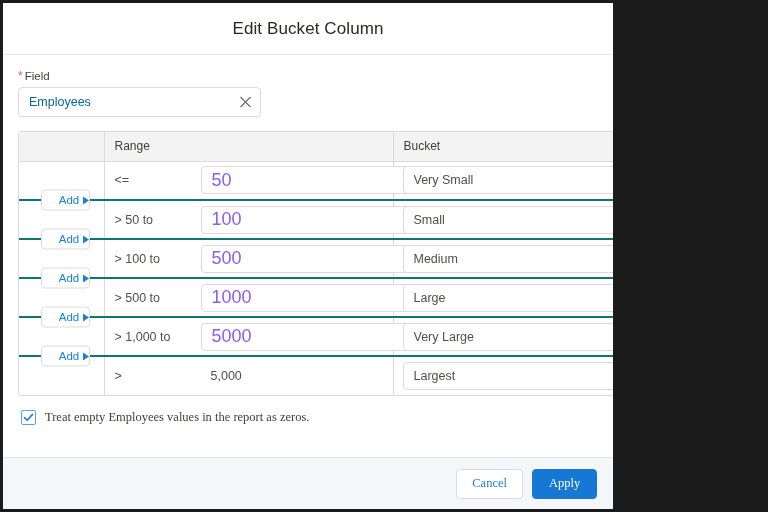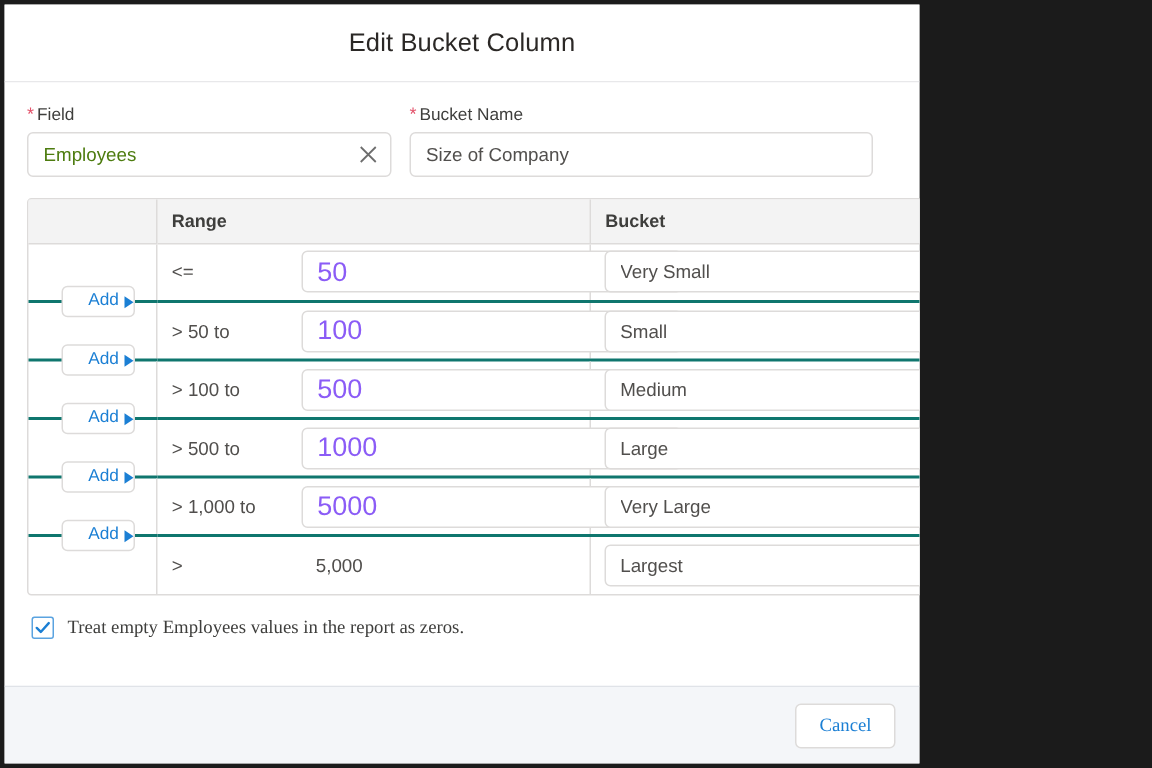--- a/index.html
+++ b/index.html
@@ -83,21 +83,21 @@
     border: 1px solid #dddbda;
     border-radius: 4px;
     background: #fff;
     font-family: "Liberation Sans", sans-serif;
     font-size: 12.5px;
     color: #514f4d;
     padding: 0 10px;
     outline: none;
   }
   .text-input.lookup {
-    color: #4d7c0f;
+    color: #0369a1;
   }
   .clear-x {
     position: absolute;
     right: 9px;
     top: 50%;
     transform: translateY(-50%);
     width: 13px;
     height: 13px;
     cursor: pointer;
   }
@@ -118,21 +118,21 @@
   .btable col.c-add    { width: 85px; }
   .btable col.c-range  { width: 289px; }
   .btable col.c-bucket { width: 304px; }
   .btable col.c-del    { width: 51px; }
 
   .btable thead th {
     height: 29px;
     background: #f3f3f3;
     border-bottom: 1px solid #dddbda;
     font-size: 12px;
-    font-weight: bold;
+    font-weight: normal;
     color: #3e3e3c;
     text-align: left;
     padding: 0 0 0 10px;
   }
   .btable thead th.th-add,
   .btable thead th.th-del { padding: 0; }
   .btable thead th.th-range  { border-left: 1px solid #dddbda; }
   .btable thead th.th-bucket { border-left: 1px solid #dddbda; }
   .btable thead th.th-del    { border-left: 1px solid #dddbda; }
 
@@ -314,28 +314,20 @@
         <div class="input-wrap">
           <input class="text-input lookup" type="text" value="Employees" style="">
           <span class="clear-x">
             <svg width="13" height="13" viewBox="0 0 13 13">
               <path d="M1.5 1.5 L11.5 11.5 M11.5 1.5 L1.5 11.5" stroke="#6e6e6e" stroke-width="1.2" fill="none"></path>
             </svg>
           </span>
         </div>
       </div>
 
-      <div class="field-group field-b">
-        <div class="field-label">
-          <span class="req-star">*</span><span>Bucket Name</span>
-        </div>
-        <div class="input-wrap">
-          <input class="text-input" type="text" value="Size of Company" style="">
-        </div>
-      </div>
 
     </div>
 
     <div class="table-outer">
       <table class="btable">
         <colgroup>
           <col class="c-add">
             <col class="c-range">
             <col class="c-bucket">
             <col class="c-del">
@@ -483,15 +475,16 @@
           <path d="M1.5 5.6 L4.2 8.3 L9.5 2.4" stroke="#1b7fd4" stroke-width="1.6" fill="none" stroke-linecap="round" stroke-linejoin="round"></path>
         </svg>
       </span>
       <span class="check-label">Treat empty Employees values in the report as zeros.</span>
     </div>
 
   </div>
 
   <div class="dialog-footer">
     <button class="btn btn-cancel">Cancel</button>
+    <button class="btn btn-apply">Apply</button>
   </div>
 
 </div>
 
 </body></html>

